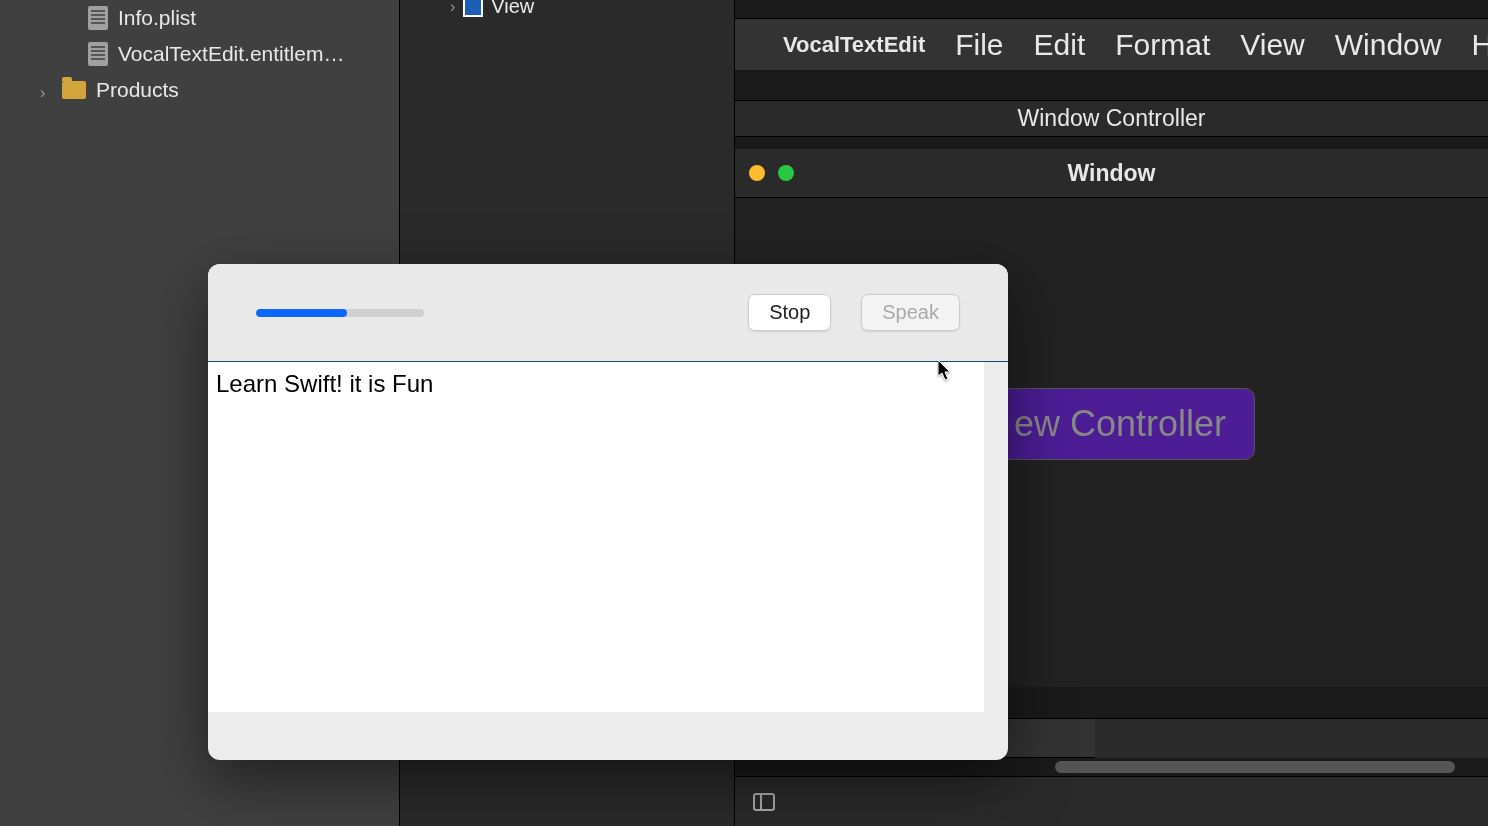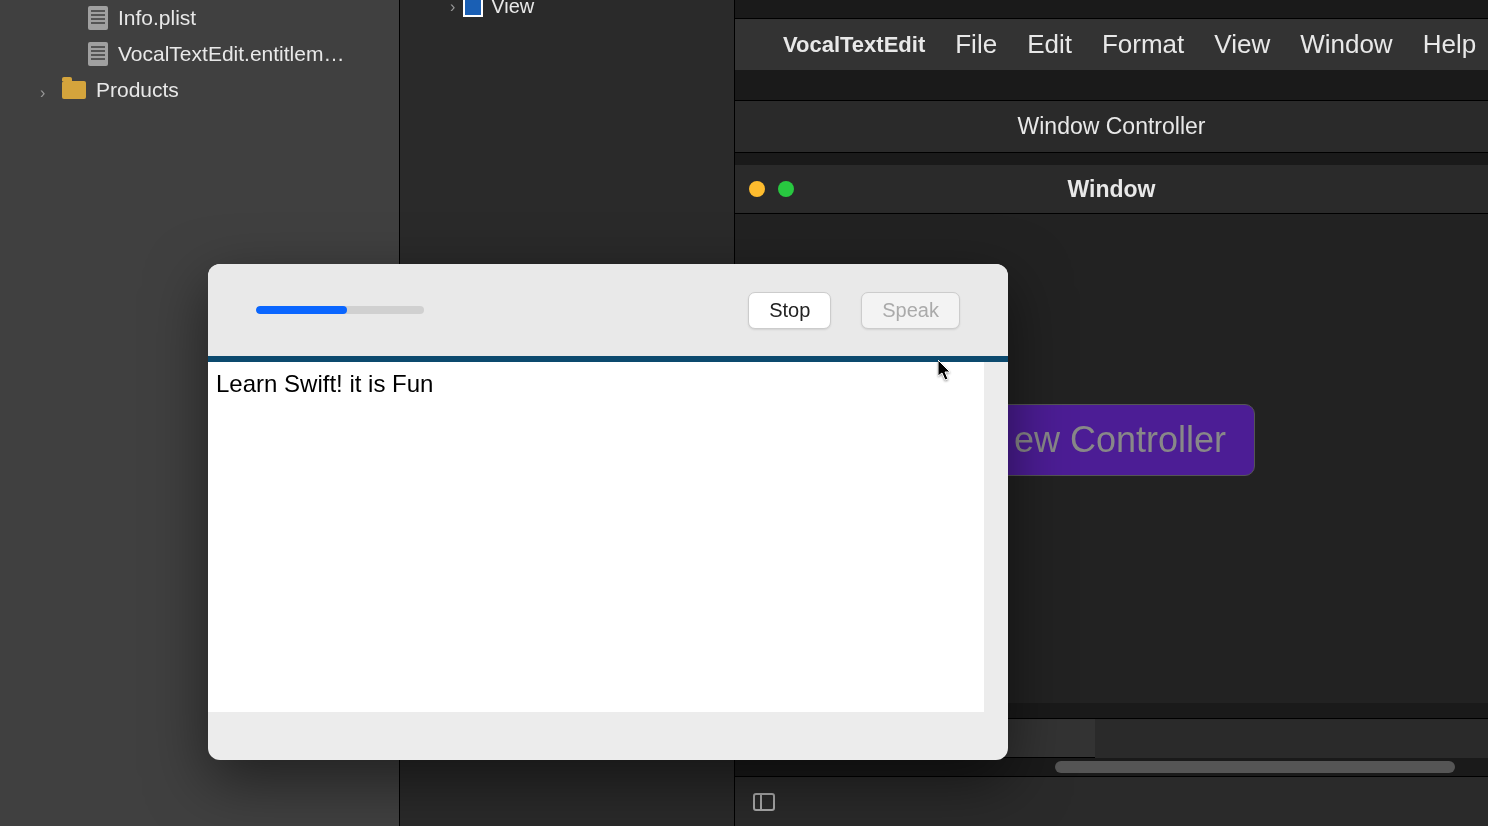--- a/index.html
+++ b/index.html
@@ -171,27 +171,27 @@
       margin-top: 18px;
       border-top: 1px solid #000;
     }
     .menu-app {
       color: #e8e8e8;
       font-size: 22px;
       font-weight: 700;
     }
     .menu-item {
       color: #e8e8e8;
-      font-size: 26px;
+      font-size: 30px;
     }
     
     .window-controller-label {
       background: #2a2a2a;
       text-align: center;
-      padding: 12px 0;
+      padding: 4px 0;
       color: #e8e8e8;
       font-size: 23px;
       margin-top: 30px;
       border-top: 1px solid #000;
       border-bottom: 1px solid #000;
     }
     
     .ib-window {
       background: #2a2a2a;
       margin-top: 12px;
@@ -349,21 +349,21 @@
       font-size: 22px;
       font-weight: 700;
     }
     .app-toolbar {
       height: 98px;
       background: #e9e9e9;
       display: flex;
       align-items: center;
       padding: 0 48px;
       gap: 30px;
-      border-bottom: 6px solid #0c4a6e;
+      border-bottom: 1px solid #0c4a6e;
     }
     .progress-bar {
       width: 168px;
       height: 8px;
       background: #d0d0d0;
       border-radius: 4px;
       overflow: hidden;
       position: relative;
     }
     .progress-fill {

